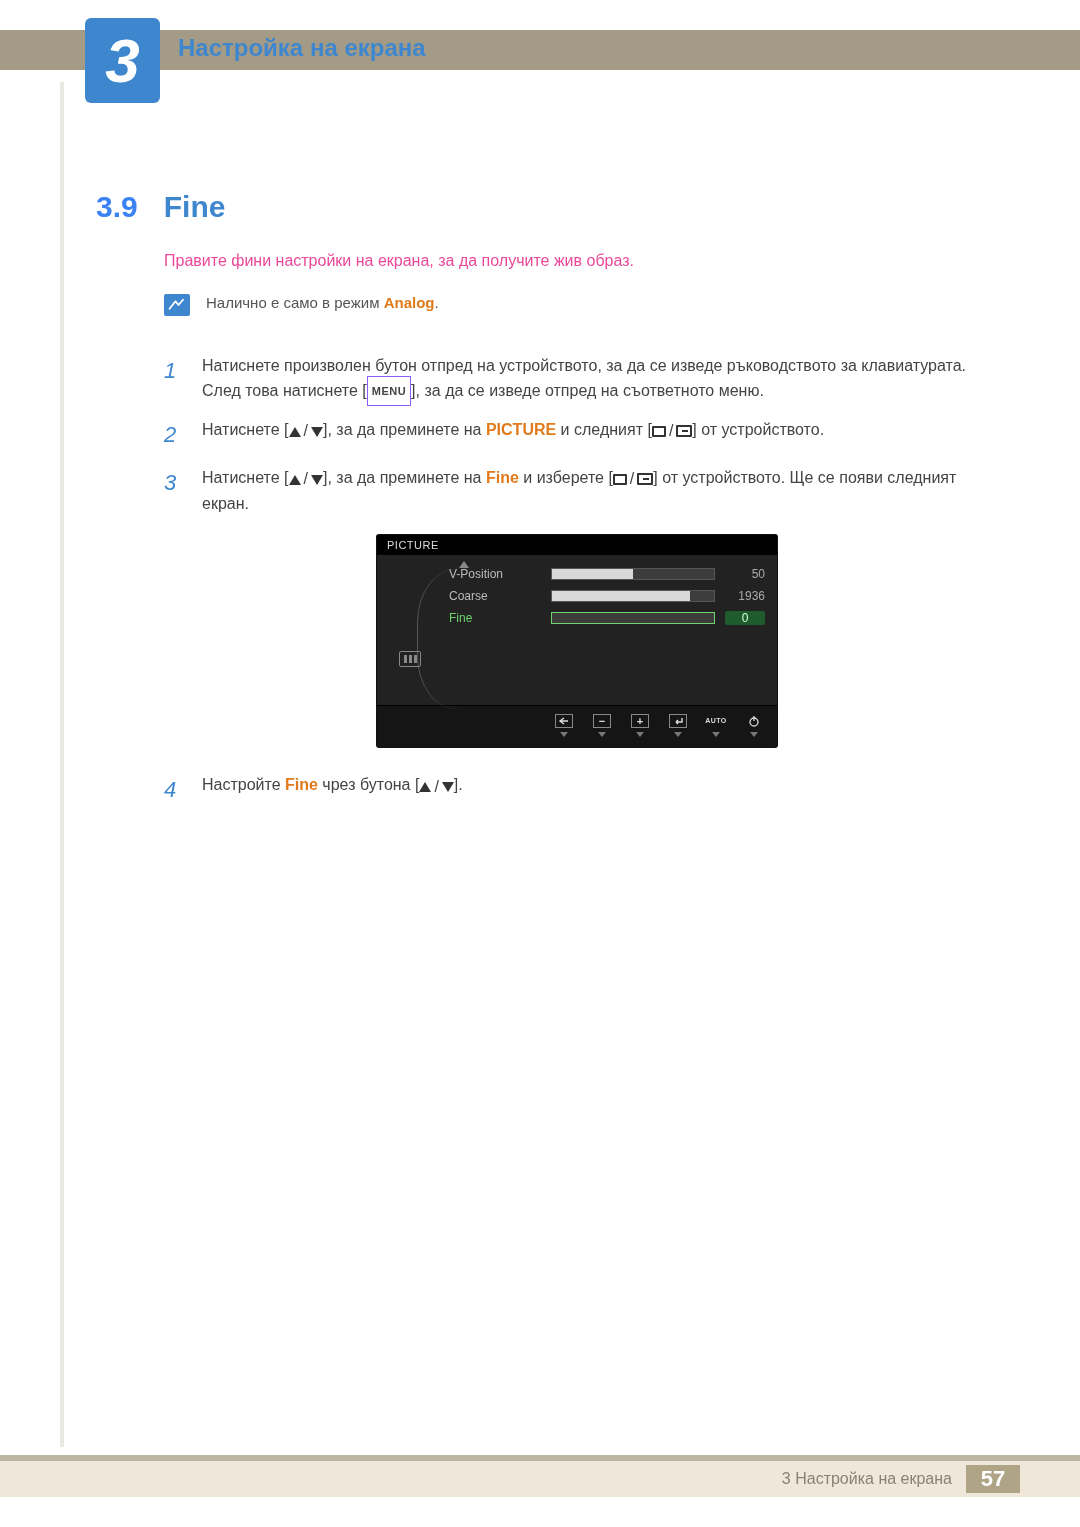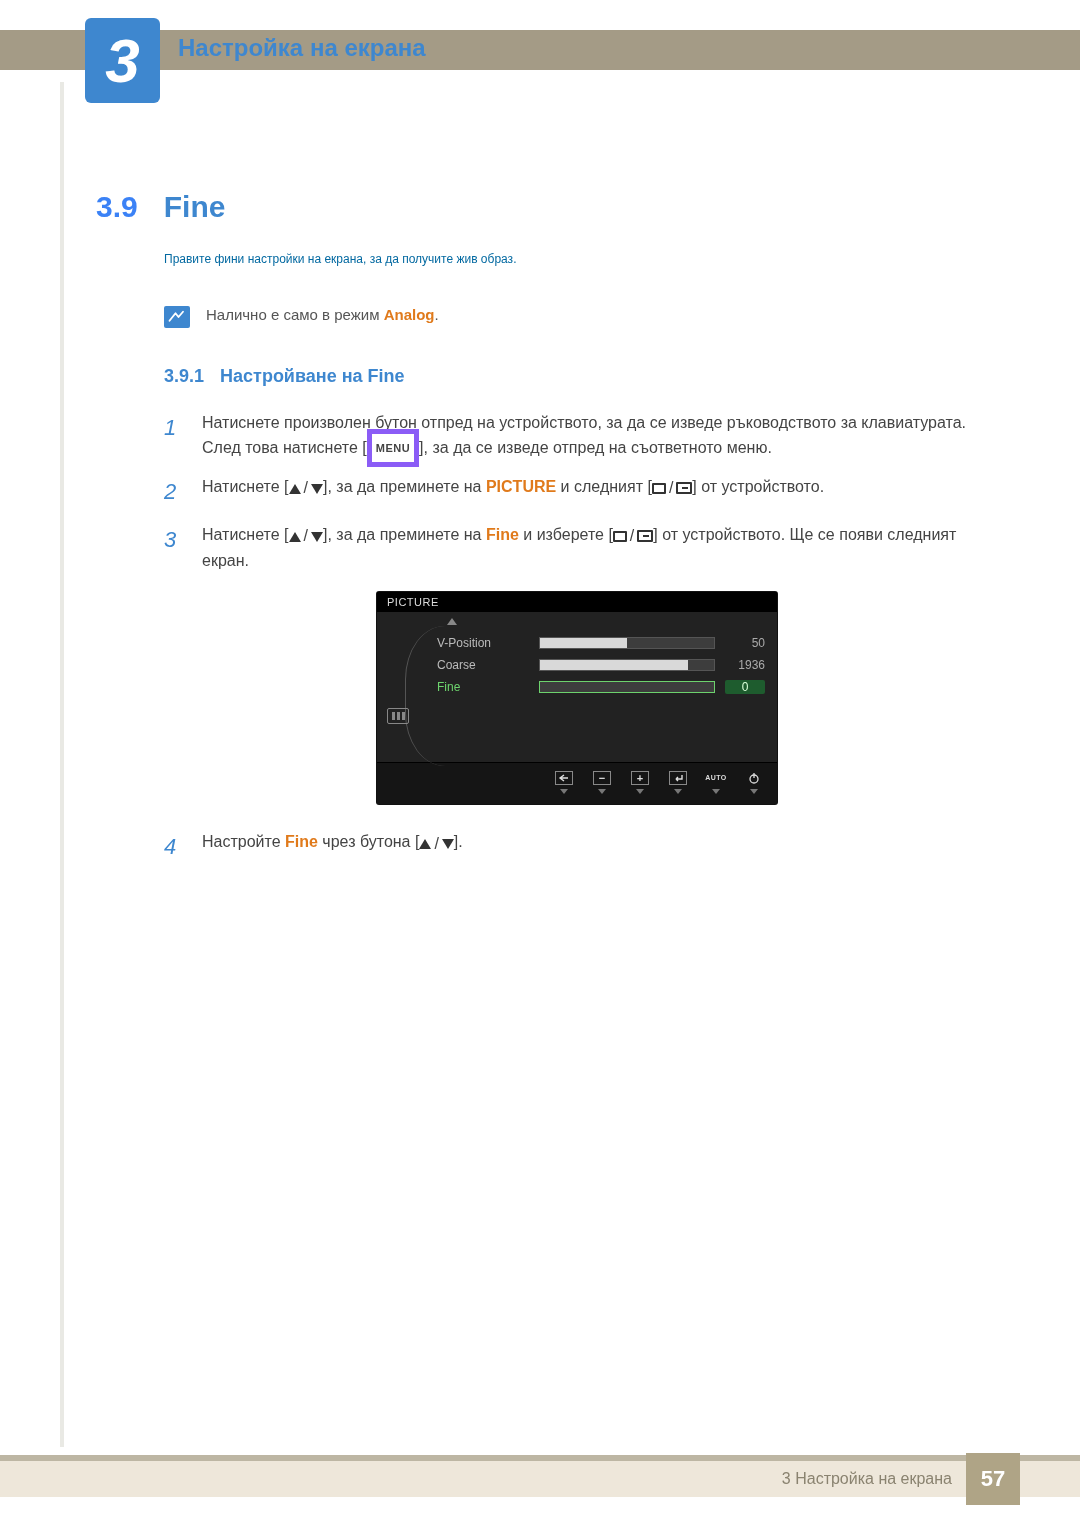--- a/index.html
+++ b/index.html
@@ -17,57 +17,57 @@
   .chapter-title {
     position: absolute; left: 178px; top: 34px; font-size: 24px; font-weight: bold; color: #3e87cf;
   }
 
   
   .sec-row { position: absolute; left: 96px; top: 190px; display: flex; align-items: baseline; gap: 26px; }
   .sec-num { font-size: 30px; font-weight: bold; color: #3b82f6; }
   .sec-title { font-size: 30px; font-weight: bold; color: #3e87cf; }
 
   .body-col { position: absolute; left: 164px; right: 90px; top: 252px; }
-  .intro { font-size: 12px; color: #0369a1; margin-bottom: 40px; }
+  .intro { font-size: 16px; color: #ec4899; margin-bottom: 24px; }
 
   .note-row { display: flex; align-items: flex-start; gap: 16px; margin-bottom: 38px; }
   .note-icon {
     width: 26px; height: 22px; background: #3e87cf; border-radius: 2px;
     display: flex; align-items: center; justify-content: center;
   }
   .note-icon svg { width: 18px; height: 14px; }
   .note-text { font-size: 15px; color: #555; }
   .hl-orange { color: #e07a1b; font-weight: bold; }
   .hl-bold { font-weight: bold; }
 
   .subsec-row { display: flex; gap: 16px; align-items: baseline; margin-bottom: 24px; }
   .subsec-num { font-size: 18px; font-weight: bold; color: #3e87cf; }
   .subsec-title { font-size: 18px; font-weight: bold; color: #3e87cf; }
 
   .steps { list-style: none; }
   .step { display: flex; gap: 20px; margin-bottom: 14px; line-height: 1.55; font-size: 16px; color: #444; }
   .step-num { font-size: 22px; font-style: italic; color: #3e87cf; min-width: 18px; }
   .step-body { flex: 1; }
-  .menu-box { border: 5px solid #8b5cf6; padding: 8px 4px; font-size: 11px; font-weight: bold; letter-spacing: 0.5px; vertical-align: 1px; }
+  .menu-box { border: 1px solid #8b5cf6; padding: 8px 4px; font-size: 11px; font-weight: bold; letter-spacing: 0.5px; vertical-align: 1px; }
   .inline-icons { display: inline-flex; align-items: center; vertical-align: -2px; }
   .tri-up { display:inline-block; width:0; height:0; border-left:6px solid transparent; border-right:6px solid transparent; border-bottom:10px solid #333; }
   .tri-down { display:inline-block; width:0; height:0; border-left:6px solid transparent; border-right:6px solid transparent; border-top:10px solid #333; }
   .rect-icon { display:inline-block; width:14px; height:11px; border:2px solid #333; border-radius:1px; }
   .enter-icon { display:inline-block; width:16px; height:12px; border:2px solid #333; border-radius:1px; position:relative; }
   .enter-icon::after { content:""; position:absolute; right:2px; top:3px; width:6px; height:2px; background:#333; }
   .slash { padding: 0 3px; }
 
   
   .osd-wrap { display:flex; justify-content:center; margin: 18px 0 26px; }
   .osd {
     width: 400px; background: #222; color: #bbb; font-size: 12px; border-radius: 2px;
     box-shadow: 0 0 0 1px #111;
   }
   .osd-title { background:#000; color:#ddd; font-size:11px; padding:4px 10px; letter-spacing:0.5px; }
-  .osd-body { position:relative; padding: 20px 12px 14px 60px; min-height: 150px; }
+  .osd-body { position:relative; padding: 8px 12px 14px 60px; min-height: 150px; margin-left: 12px; }
   .osd-arrow-up { position:absolute; left:70px; top:6px; width:0;height:0;border-left:5px solid transparent;border-right:5px solid transparent;border-bottom:7px solid #888; }
   .osd-arc {
     position:absolute; left:28px; top:14px; width:40px; height:140px;
     border-left:1px solid #777; border-radius: 60px 0 0 60px / 80px 0 0 80px;
     opacity:0.6;
   }
   .osd-side-icon {
     position:absolute; left:10px; top:96px; width:22px; height:16px; border:1px solid #888; border-radius:2px;
     display:flex; align-items:center; justify-content:center; gap:2px;
   }
@@ -92,21 +92,21 @@
   .osd-fbtn.auto .g { font-size:7px; letter-spacing:0.4px; border:none; }
   .osd-fbtn.power .g { border:none; }
   .osd-fbtn.power svg { width:12px; height:12px; }
   .osd-fbtn.enter .g svg { width:12px; height:10px; }
   .osd-fbtn.back .g svg { width:12px; height:10px; }
 
   
   .footer-bar { position:absolute; left:0; right:0; bottom:30px; height:36px; background:#eee7da; display:flex; align-items:center; justify-content:flex-end; }
   .footer-prefoot { position:absolute; left:0; right:0; bottom:66px; height:6px; background:#bdb6a3; }
   .footer-label { color:#8a8370; font-size:16px; padding-right:14px; }
-  .footer-pagebox { background:#afa486; color:#fff; font-size:22px; font-weight:bold; width:54px; height:52px; display:flex; align-items:center; justify-content:center; margin-right:60px; }
+  .footer-pagebox { background:#afa486; color:#fff; font-size:22px; font-weight:bold; width:54px; height:28px; display:flex; align-items:center; justify-content:center; margin-right:60px; }
 
   .left-rail { position:absolute; left:60px; top:82px; width:4px; bottom:80px; background:#e9e9e4; }
 </style>
 </head>
 <body>
 
 <div class="page">
   <div class="left-rail"></div>
   <div class="topbar"></div>
   <div class="chapter-tab">3</div>
@@ -124,24 +124,20 @@
       <div class="note-icon">
         <svg viewBox="0 0 24 18">
             <path d="M2 14 L10 4 L14 9 L20 2" stroke="#fff" stroke-width="2.4" fill="none" stroke-linecap="round" stroke-linejoin="round"></path>
           </svg>
       </div>
       <div class="note-text">
         <span>Налично е само в режим </span><span class="hl-orange">Analog</span><span>.</span>
       </div>
     </div>
 
-    <div class="subsec-row">
-      <div class="subsec-num">3.9.1</div>
-      <div class="subsec-title">Настройване на Fine</div>
-    </div>
 
     <ol class="steps">
       <li class="step">
         <div class="step-num">1</div>
         <div class="step-body">
           <span>Натиснете произволен бутон отпред на устройството, за да се изведе ръководството за клавиатурата. След това натиснете [</span><span class="menu-box">MENU</span><span>], за да се изведе отпред на съответното меню.</span>
         </div>
       </li>
 
       <li class="step">

